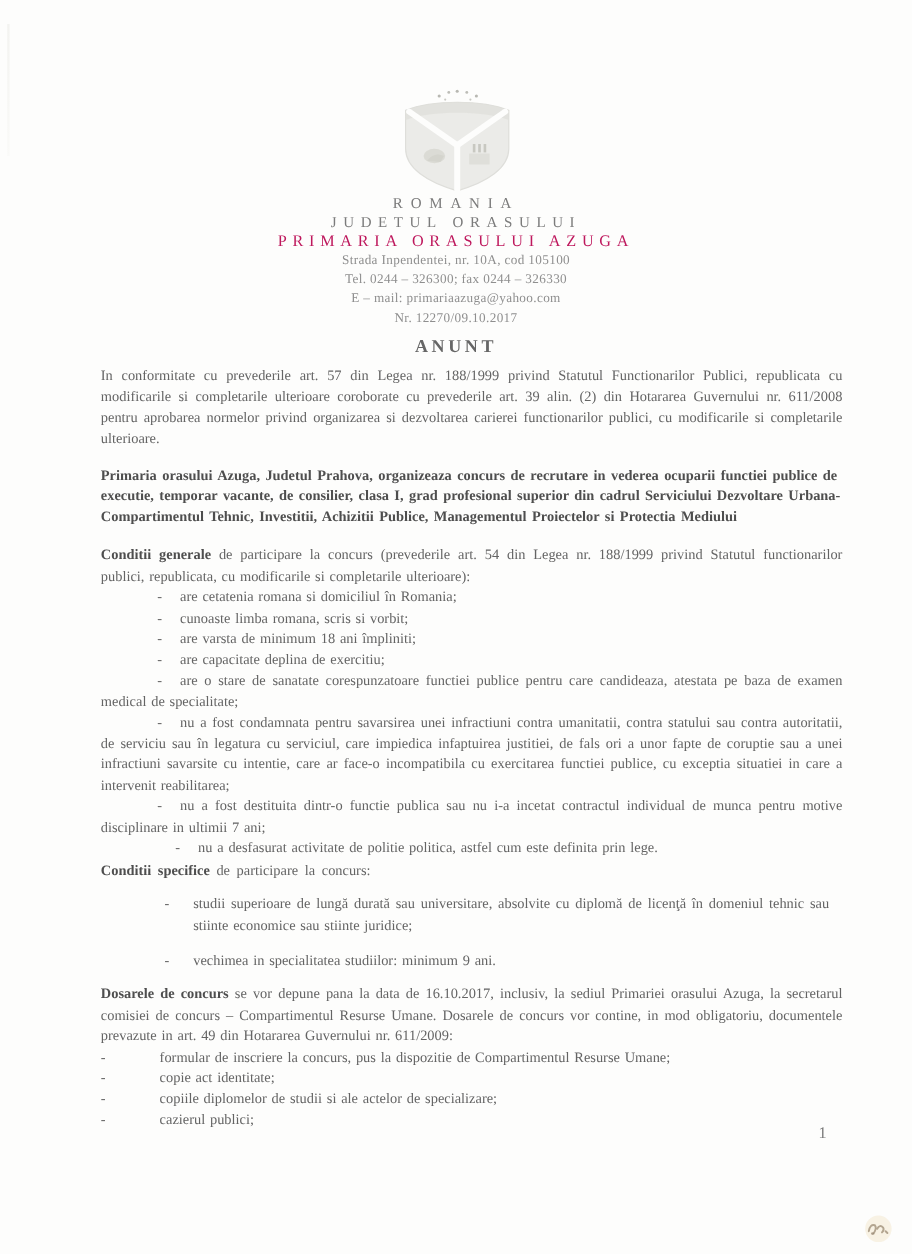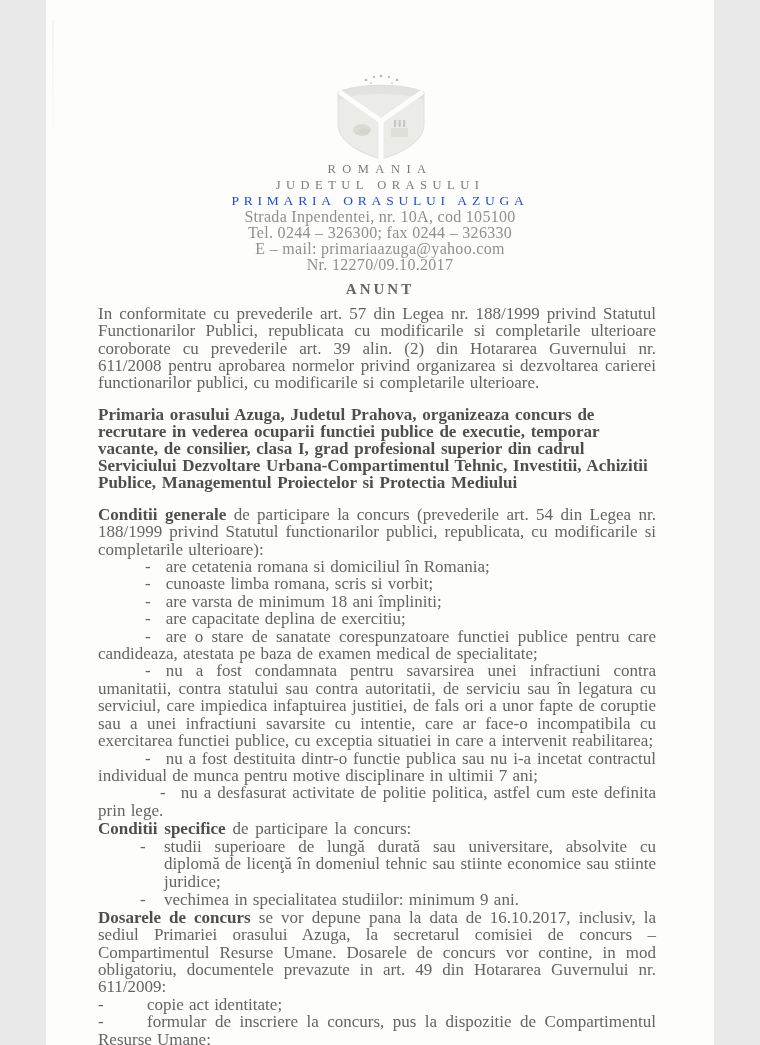--- a/index.html
+++ b/index.html
@@ -2,21 +2,21 @@
 <html><head>
 <meta charset="utf-8">
 <style>
   html, body {
     margin: 0;
     padding: 0;
     background: #e9e9e9;
   }
   .page {
     position: relative;
-    width: 668px;
+    width: 760px;
     height: 1045px;
     margin: 0 auto;
     background: #fdfdfc;
     overflow: hidden;
     font-family: "Liberation Serif", serif;
   }
   
   .page::before {
     content: "";
     position: absolute;
@@ -33,35 +33,35 @@
     padding-top: 72px;
     color: #7d7d7d;
   }
   .coa {
     display: block;
     margin: 0 auto 2px;
   }
   .lh-line { line-height: 15.6px; white-space: nowrap; }
   .lh-caps-1 { font-size: 12.5px; letter-spacing: 6.5px; color: #7b7b7b; }
   .lh-caps-2 { font-size: 12.5px; letter-spacing: 5.5px; color: #7b7b7b; }
-  .lh-caps-3 { font-size: 13.5px; letter-spacing: 4.8px; color: #1d4ed8; }
-  .lh-contact { font-size: 16px; letter-spacing: 0.3px; color: #8f8f8f; line-height: 16px; }
+  .lh-caps-3 { font-size: 13.5px; letter-spacing: 4.8px; color: #be185d; }
+  .lh-contact { font-size: 11px; letter-spacing: 0.3px; color: #8f8f8f; line-height: 16px; }
 
   .doc-title {
     margin: 8px 0 7px;
     text-align: center;
     font-size: 15px;
     font-weight: bold;
     letter-spacing: 3px;
     color: #666666;
   }
 
   .content {
-    padding: 0 58px 0 52px;
-    font-size: 17px;
+    padding: 0 58px 0 84px;
+    font-size: 12px;
     line-height: 17.4px;
     color: #646464;
     word-spacing: 1px;
   }
   .para { margin: 0; text-align: justify; }
   .intro-para { margin-bottom: 14px; }
   .announce-para {
     margin: 0 0 15px;
     font-weight: bold;
     text-align: left;
@@ -71,21 +71,21 @@
   }
   .lead b { color: #4e4e4e; }
   .spec-lead { margin-top: 1px; word-spacing: 2.5px; }
 
   
   .gen-item { margin: 0; text-align: justify; text-indent: 47px; }
   .gen-item::before { content: "-"; margin-right: 15px; }
   .gen-item.deep { text-indent: 62px; }
 
   
-  .spec-item { margin: 0; position: relative; padding-left: 66px; text-align: justify; line-height: 17.8px; }
+  .spec-item { margin: 11px; position: relative; padding-left: 66px; text-align: justify; line-height: 17.8px; }
   .spec-item::before { content: "-"; position: absolute; left: 42px; }
 
   
   .doss-item { margin: 0; text-align: justify; }
   .doss-item::before { content: "-"; display: inline-block; width: 49px; }
 
   .page-number {
     position: absolute;
     top: 936px;
     left: 682px;
@@ -156,22 +156,22 @@
     <div class="gen-item">nu a fost destituita dintr-o functie publica sau nu i-a incetat contractul individual de munca pentru motive disciplinare in ultimii 7 ani;</div>
     <div class="gen-item deep">nu a desfasurat activitate de politie politica, astfel cum este definita prin lege.</div>
 
     <p class="para lead spec-lead"><b>Conditii specifice</b><span> de participare la concurs:</span></p>
 
     <div class="spec-item">studii superioare de lungă durată sau universitare, absolvite cu diplomă de licenţă în domeniul tehnic sau stiinte economice sau stiinte juridice;</div>
     <div class="spec-item">vechimea in specialitatea studiilor: minimum 9 ani.</div>
 
     <p class="para lead"><b>Dosarele de concurs</b><span> se vor depune pana la data de 16.10.2017, inclusiv, la sediul Primariei orasului Azuga, la secretarul comisiei de concurs – Compartimentul Resurse Umane. Dosarele de concurs vor contine, in mod obligatoriu, documentele prevazute in art. 49 din Hotararea Guvernului nr. 611/2009:</span></p>
 
+    <div class="doss-item">formular de inscriere la concurs, pus la dispozitie de Compartimentul Resurse Umane;</div>
     <div class="doss-item">copie act identitate;</div>
-    <div class="doss-item">formular de inscriere la concurs, pus la dispozitie de Compartimentul Resurse Umane;</div>
     <div class="doss-item">copiile diplomelor de studii si ale actelor de specializare;</div>
     <div class="doss-item">cazierul publici;</div>
 
   </div>
 
   <div class="page-number">1</div>
 
   <svg class="smudge" width="36" height="30" viewBox="0 0 36 30">
     <circle cx="18" cy="14" r="11" fill="#f5eddc" opacity="0.75"></circle>
     <path d="M10,16 q1,-6 5,-5 q2,2 -1,7 M17,14 q2,-4 5,-1 q1,2 -1,4 M24,16 l1.5,1.5" fill="none" stroke="#96846c" stroke-width="1.6" stroke-linecap="round" opacity="0.7"></path>

